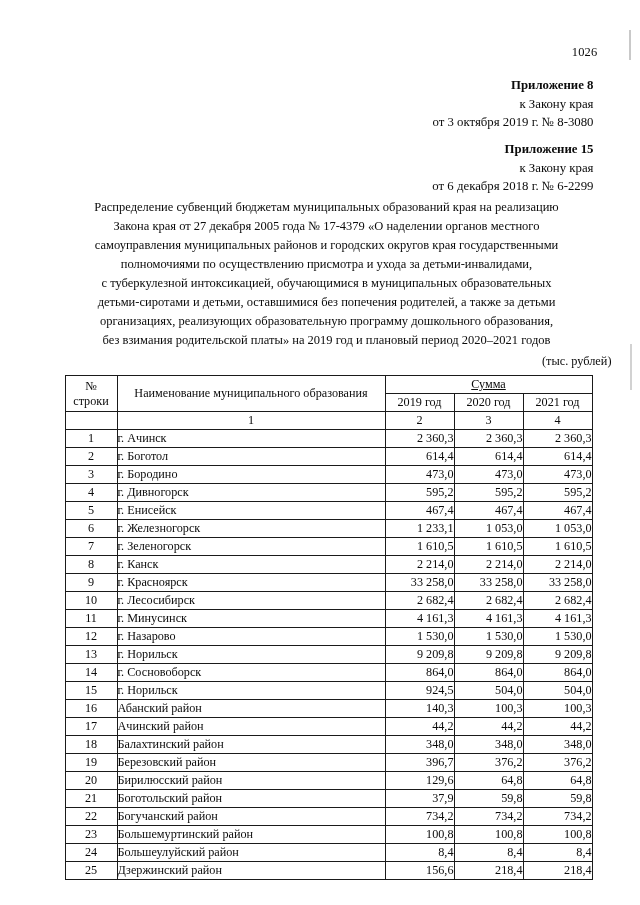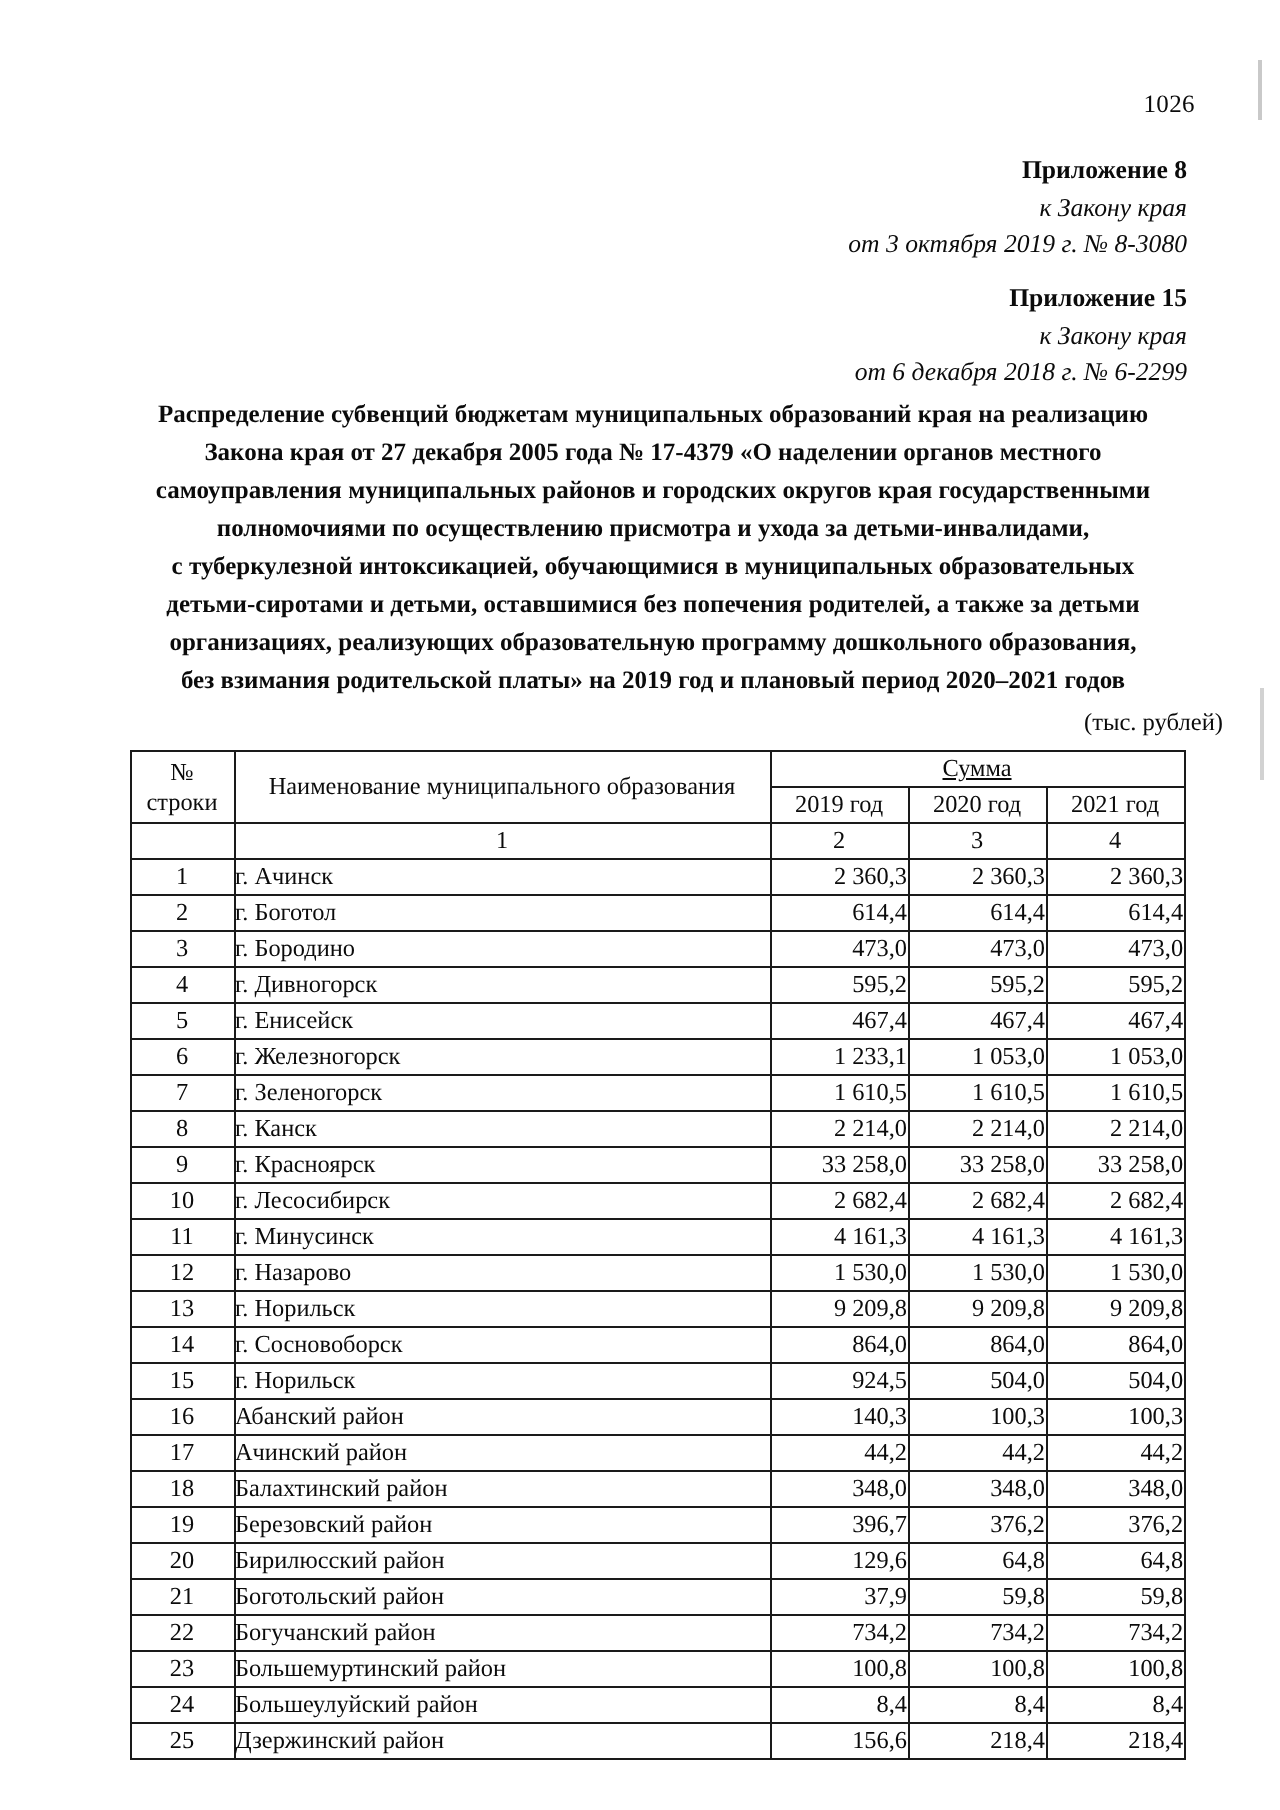--- a/index.html
+++ b/index.html
@@ -56,29 +56,29 @@
     line-height: 1.42;
     font-size: 12.8px;
   }
   .appendix-1 { top: 64px; }
   .appendix-2 { top: 128px; }
   .appendix-title {
     font-weight: bold;
     display: block;
     margin-bottom: 1px;
   }
-  .appendix-line { display: block; white-space: nowrap; font-style: italic; }
+  .appendix-line { display: block; white-space: nowrap; }
 
   .doc-title {
     position: absolute;
     top: 186px;
     left: 56px;
     width: 528px;
     text-align: center;
-    font-weight: bold;
+    font-weight: normal;
     font-size: 12.5px;
     line-height: 1.52;
   }
   .doc-title .tl { display: block; white-space: nowrap; }
 
   .units-note {
     position: absolute;
     top: 342px;
     left: 0;
     width: 586px;

